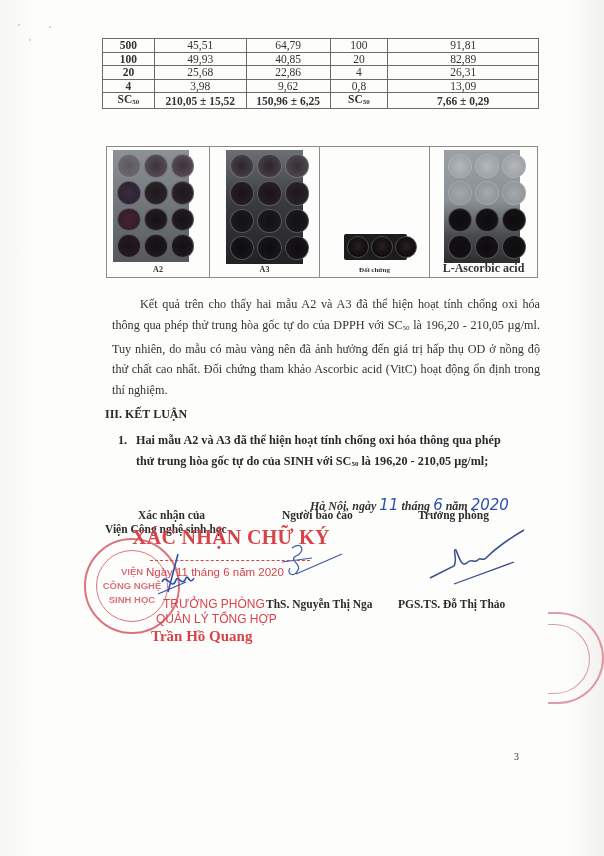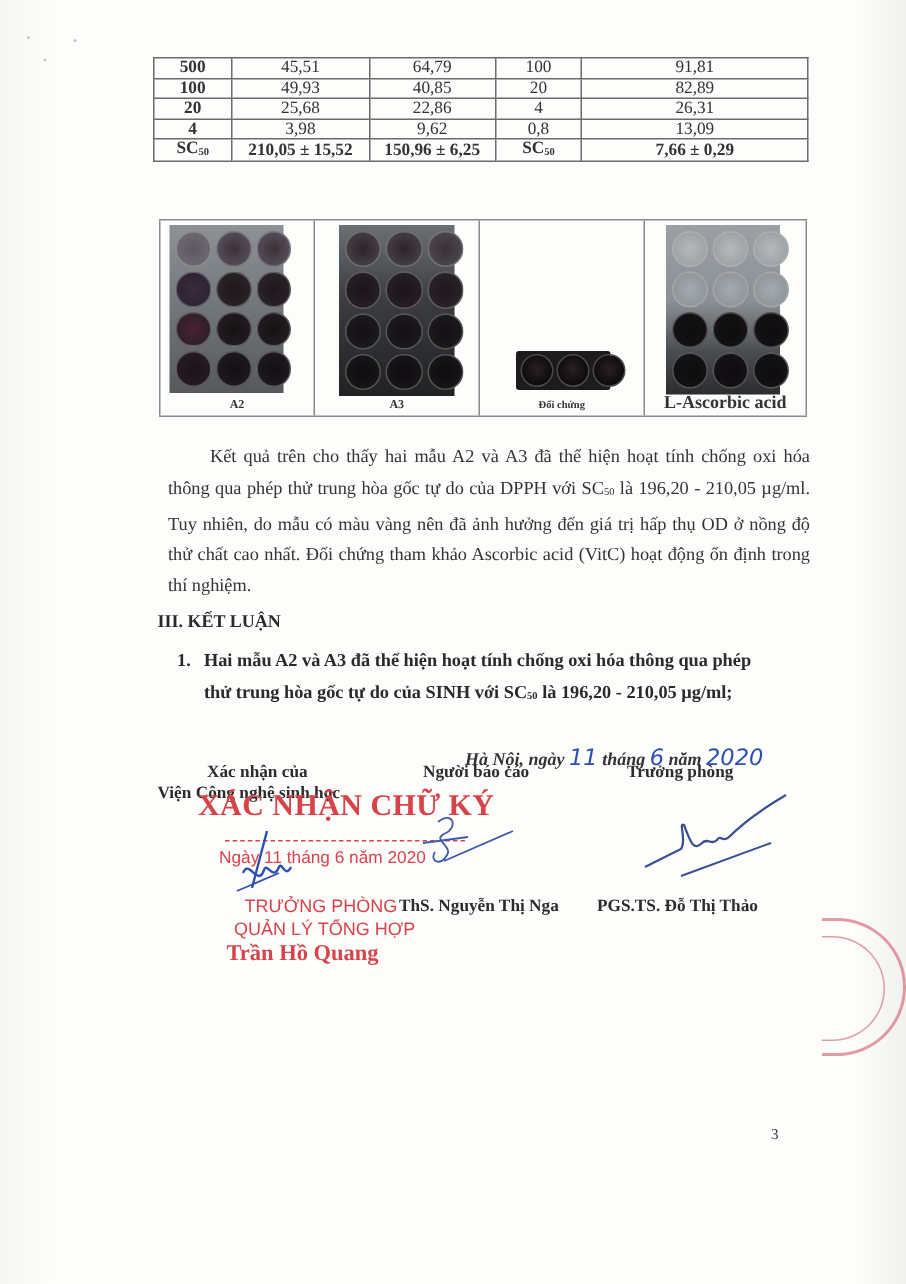--- a/index.html
+++ b/index.html
@@ -198,20 +198,26 @@
 
   <div class="date-line">
     <span>Hà Nội, ngày </span><span class="hand">11</span><span> tháng </span><span class="hand">6</span><span> năm </span><span class="hand">2020</span>
   </div>
 
   <div class="sig-head" style="left:138px;">Xác nhận của</div>
   <div class="sig-sub">Viện Công nghệ sinh học</div>
   <div class="sig-head" style="left:282px;">Người báo cáo</div>
   <div class="sig-head" style="left:418px;">Trưởng phòng</div>
 
+  <div class="round-stamp">
+    <div class="inner"></div>
+    <div class="txt" style="top:26px;">VIỆN</div>
+    <div class="txt" style="top:40px;">CÔNG NGHỆ</div>
+    <div class="txt" style="top:54px;">SINH HỌC</div>
+  </div>
 
   <div class="stamp-red stamp-title">XÁC NHẬN CHỮ KÝ</div>
   <div class="stamp-line"></div>
   <div class="stamp-red stamp-date">Ngày 11 tháng 6 năm 2020</div>
   <div class="stamp-red stamp-l1">TRƯỞNG PHÒNG</div>
   <div class="stamp-red stamp-l2">QUẢN LÝ TỔNG HỢP</div>
   <div class="stamp-red stamp-name">Trần Hồ Quang</div>
 
   <svg class="sig" style="left:148px;top:552px;" width="60" height="50" viewBox="0 0 60 50">
     <path d="M30 2 L20 40 M14 30 C18 20, 24 40, 28 28 C30 22, 34 36, 38 26 C40 22, 42 34, 46 26" stroke="#2e4fb0" stroke-width="1.6" fill="none"></path>

